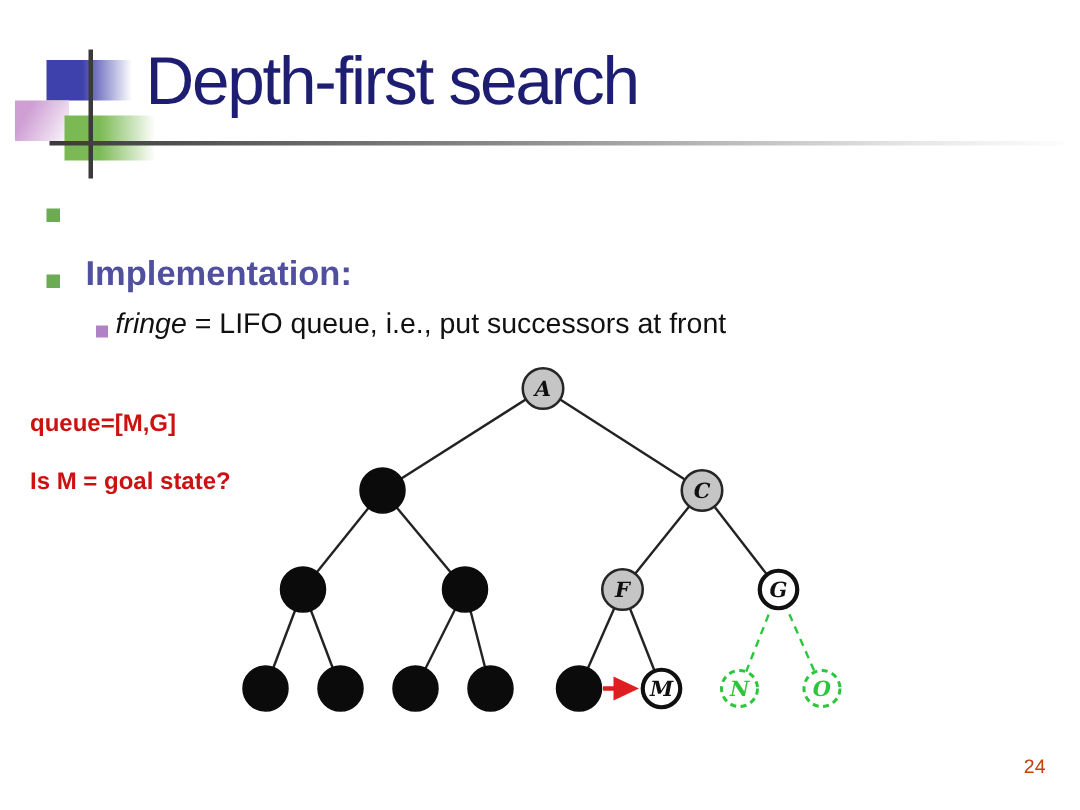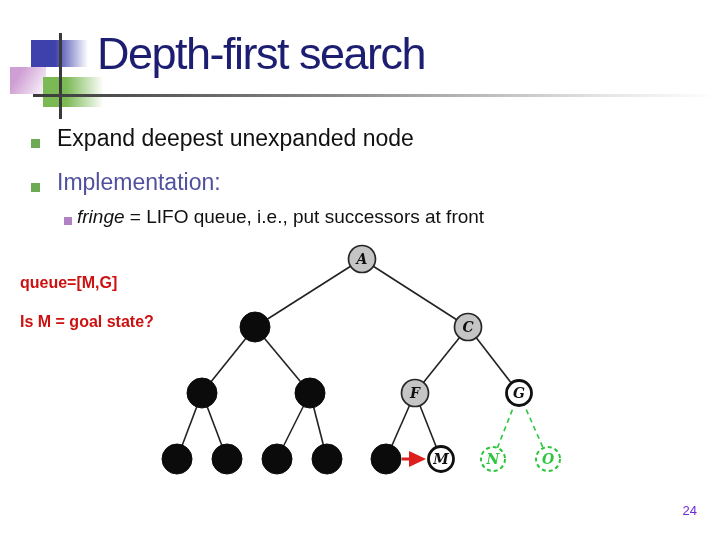--- a/index.html
+++ b/index.html
@@ -21,57 +21,56 @@
   .deco-hline{position:absolute;left:33px;top:94px;width:677px;height:3px;
     background:linear-gradient(to right, var(--line-gray,#3a3a3a) 0%, #8a8a8a 45%, #e6e6e6 85%, #fdfdfd 100%);}
 
   .title{position:absolute;left:97px;top:28px;margin:0;
     font-size:45px;font-weight:400;letter-spacing:-1.5px;
     color:var(--title,#1d1d72);white-space:nowrap;}
 
   .bullet-row{position:absolute;left:31px;padding-left:26px;font-size:23px;
     color:var(--body-text,#111111);white-space:nowrap;line-height:30px;}
   #bullet-row-1{top:123px;}
-  #bullet-row-2{top:167px;}
+  #bullet-row-2{top:167px;font-weight:bold;}
   #bullet-row-2 .bullet-text{color:var(--implementation,#50509f);}
   .bullet-sq{position:absolute;left:0;top:16px;width:9px;height:9px;
     background:var(--bullet-green,#6cab53);}
   .sub-row{position:absolute;left:64px;top:204px;padding-left:13px;
     font-size:19px;line-height:26px;color:var(--body-text,#111111);white-space:nowrap;}
   .sub-sq{position:absolute;left:0;top:13px;width:8px;height:8px;
     background:var(--bullet-purple,#b181c5);}
   .sub-row .it{font-style:italic;}
 
   .annotation{position:absolute;left:20px;font-size:16px;font-weight:bold;
     color:var(--annotation-red,#cc1111);white-space:nowrap;}
   #queue-annotation{top:274px;}
   #question-annotation{top:313px;}
 
   .tree-svg{position:absolute;left:0;top:0;}
   .node-label{font:italic 600 14px "DejaVu Serif", serif;}
 
   .page-num{position:absolute;left:655px;top:503px;width:42px;text-align:right;
-    font-size:13px;color:#6d28d9;}
+    font-size:13px;color:#c2410c;}
 </style>
 </head>
 <body style="--title: #1d1d72; --body-text: #111111; --implementation: #50509f; --annotation-red: #cc1111; --bullet-green: #6cab53; --bullet-purple: #b181c5; --deco-blue: #3e40ab; --deco-pink: #cf9fd4; --deco-green: #7ab953; --line-gray: #3a3a3a; --node-gray-fill: #c5c5c5; --node-border: #262626; --node-black: #0b0b0b; --frontier-border: #101010; --generated-green: #2cc63c; --edge: #222222; --arrow-red: #dd1f1f;">
 
 <div class="slide">
 
   <div class="deco-blue"></div>
   <div class="deco-pink"></div>
   <div class="deco-green"></div>
   <div class="deco-vline"></div>
   <div class="deco-hline"></div>
 
   <h1 class="title">Depth-first search</h1>
 
   <div class="bullet-row" id="bullet-row-1">
     <span class="bullet-sq"></span>
-    <span class="bullet-text">Expand deepest unexpanded node</span>
   </div>
 
   <div class="bullet-row" id="bullet-row-2">
     <span class="bullet-sq"></span>
     <span class="bullet-text">Implementation:</span>
   </div>
 
   <div class="sub-row">
     <span class="sub-sq"></span>
     <span class="it">fringe</span><span> = LIFO queue, i.e., put successors at front</span>

